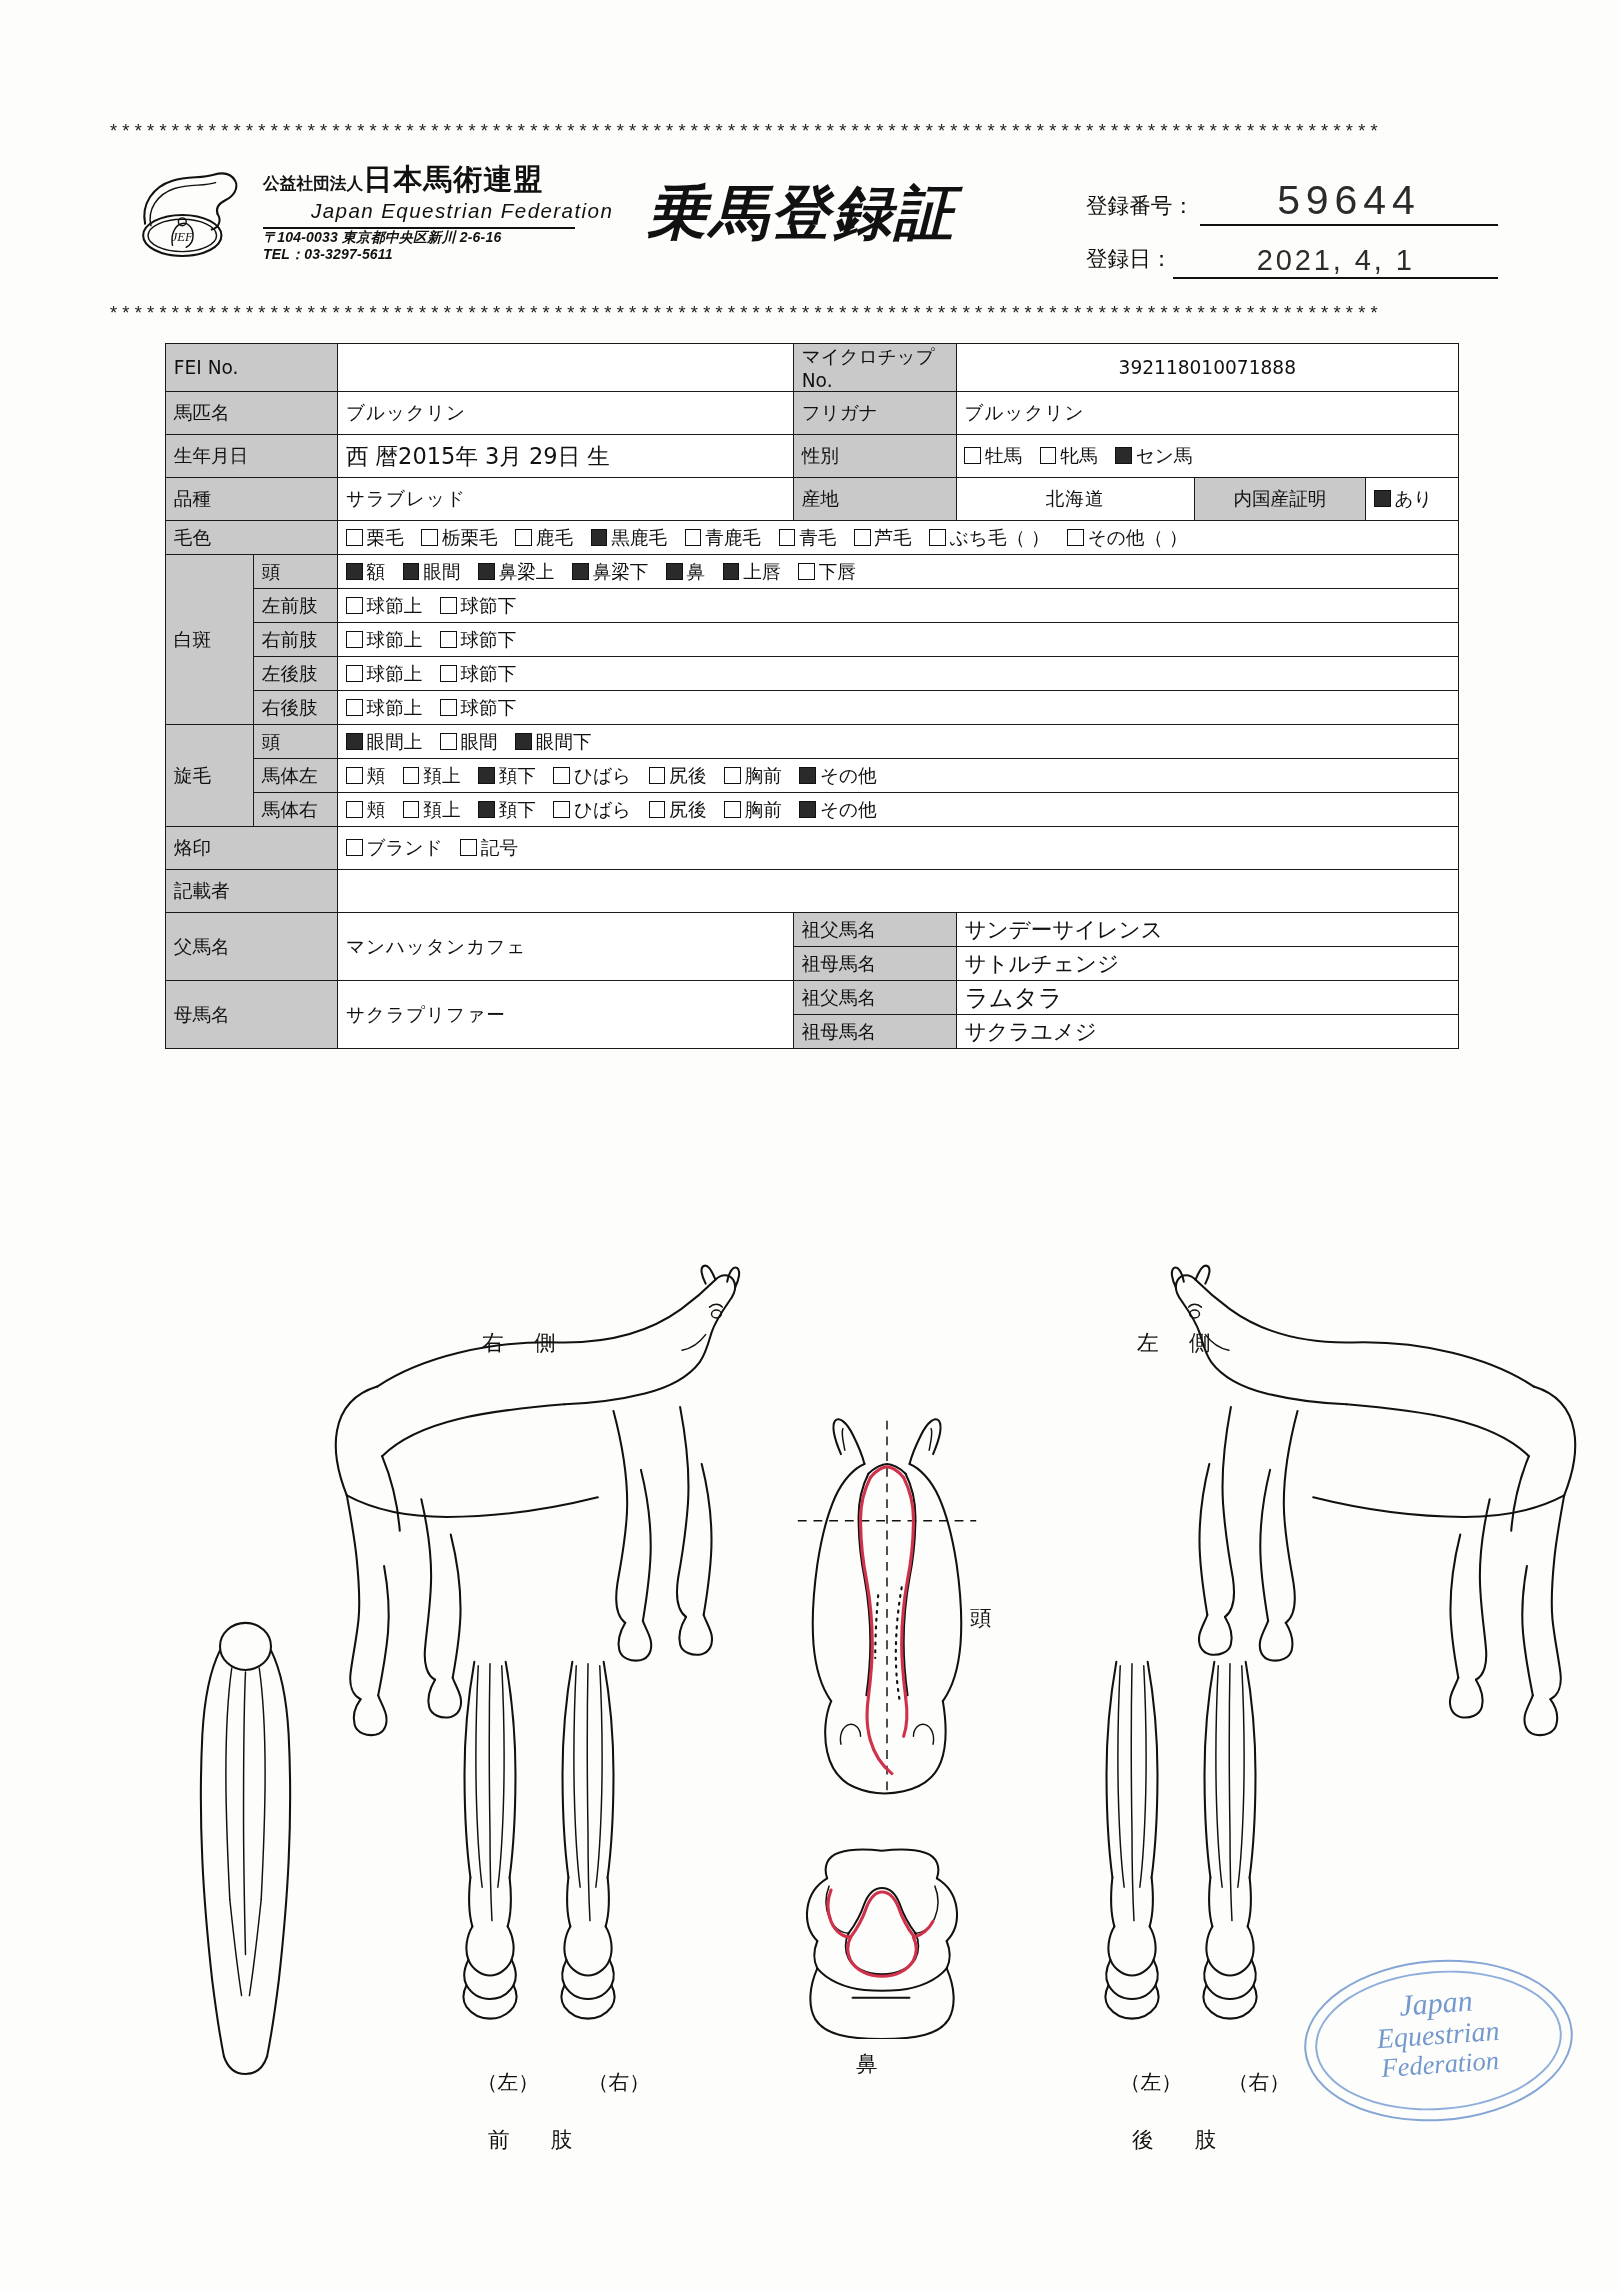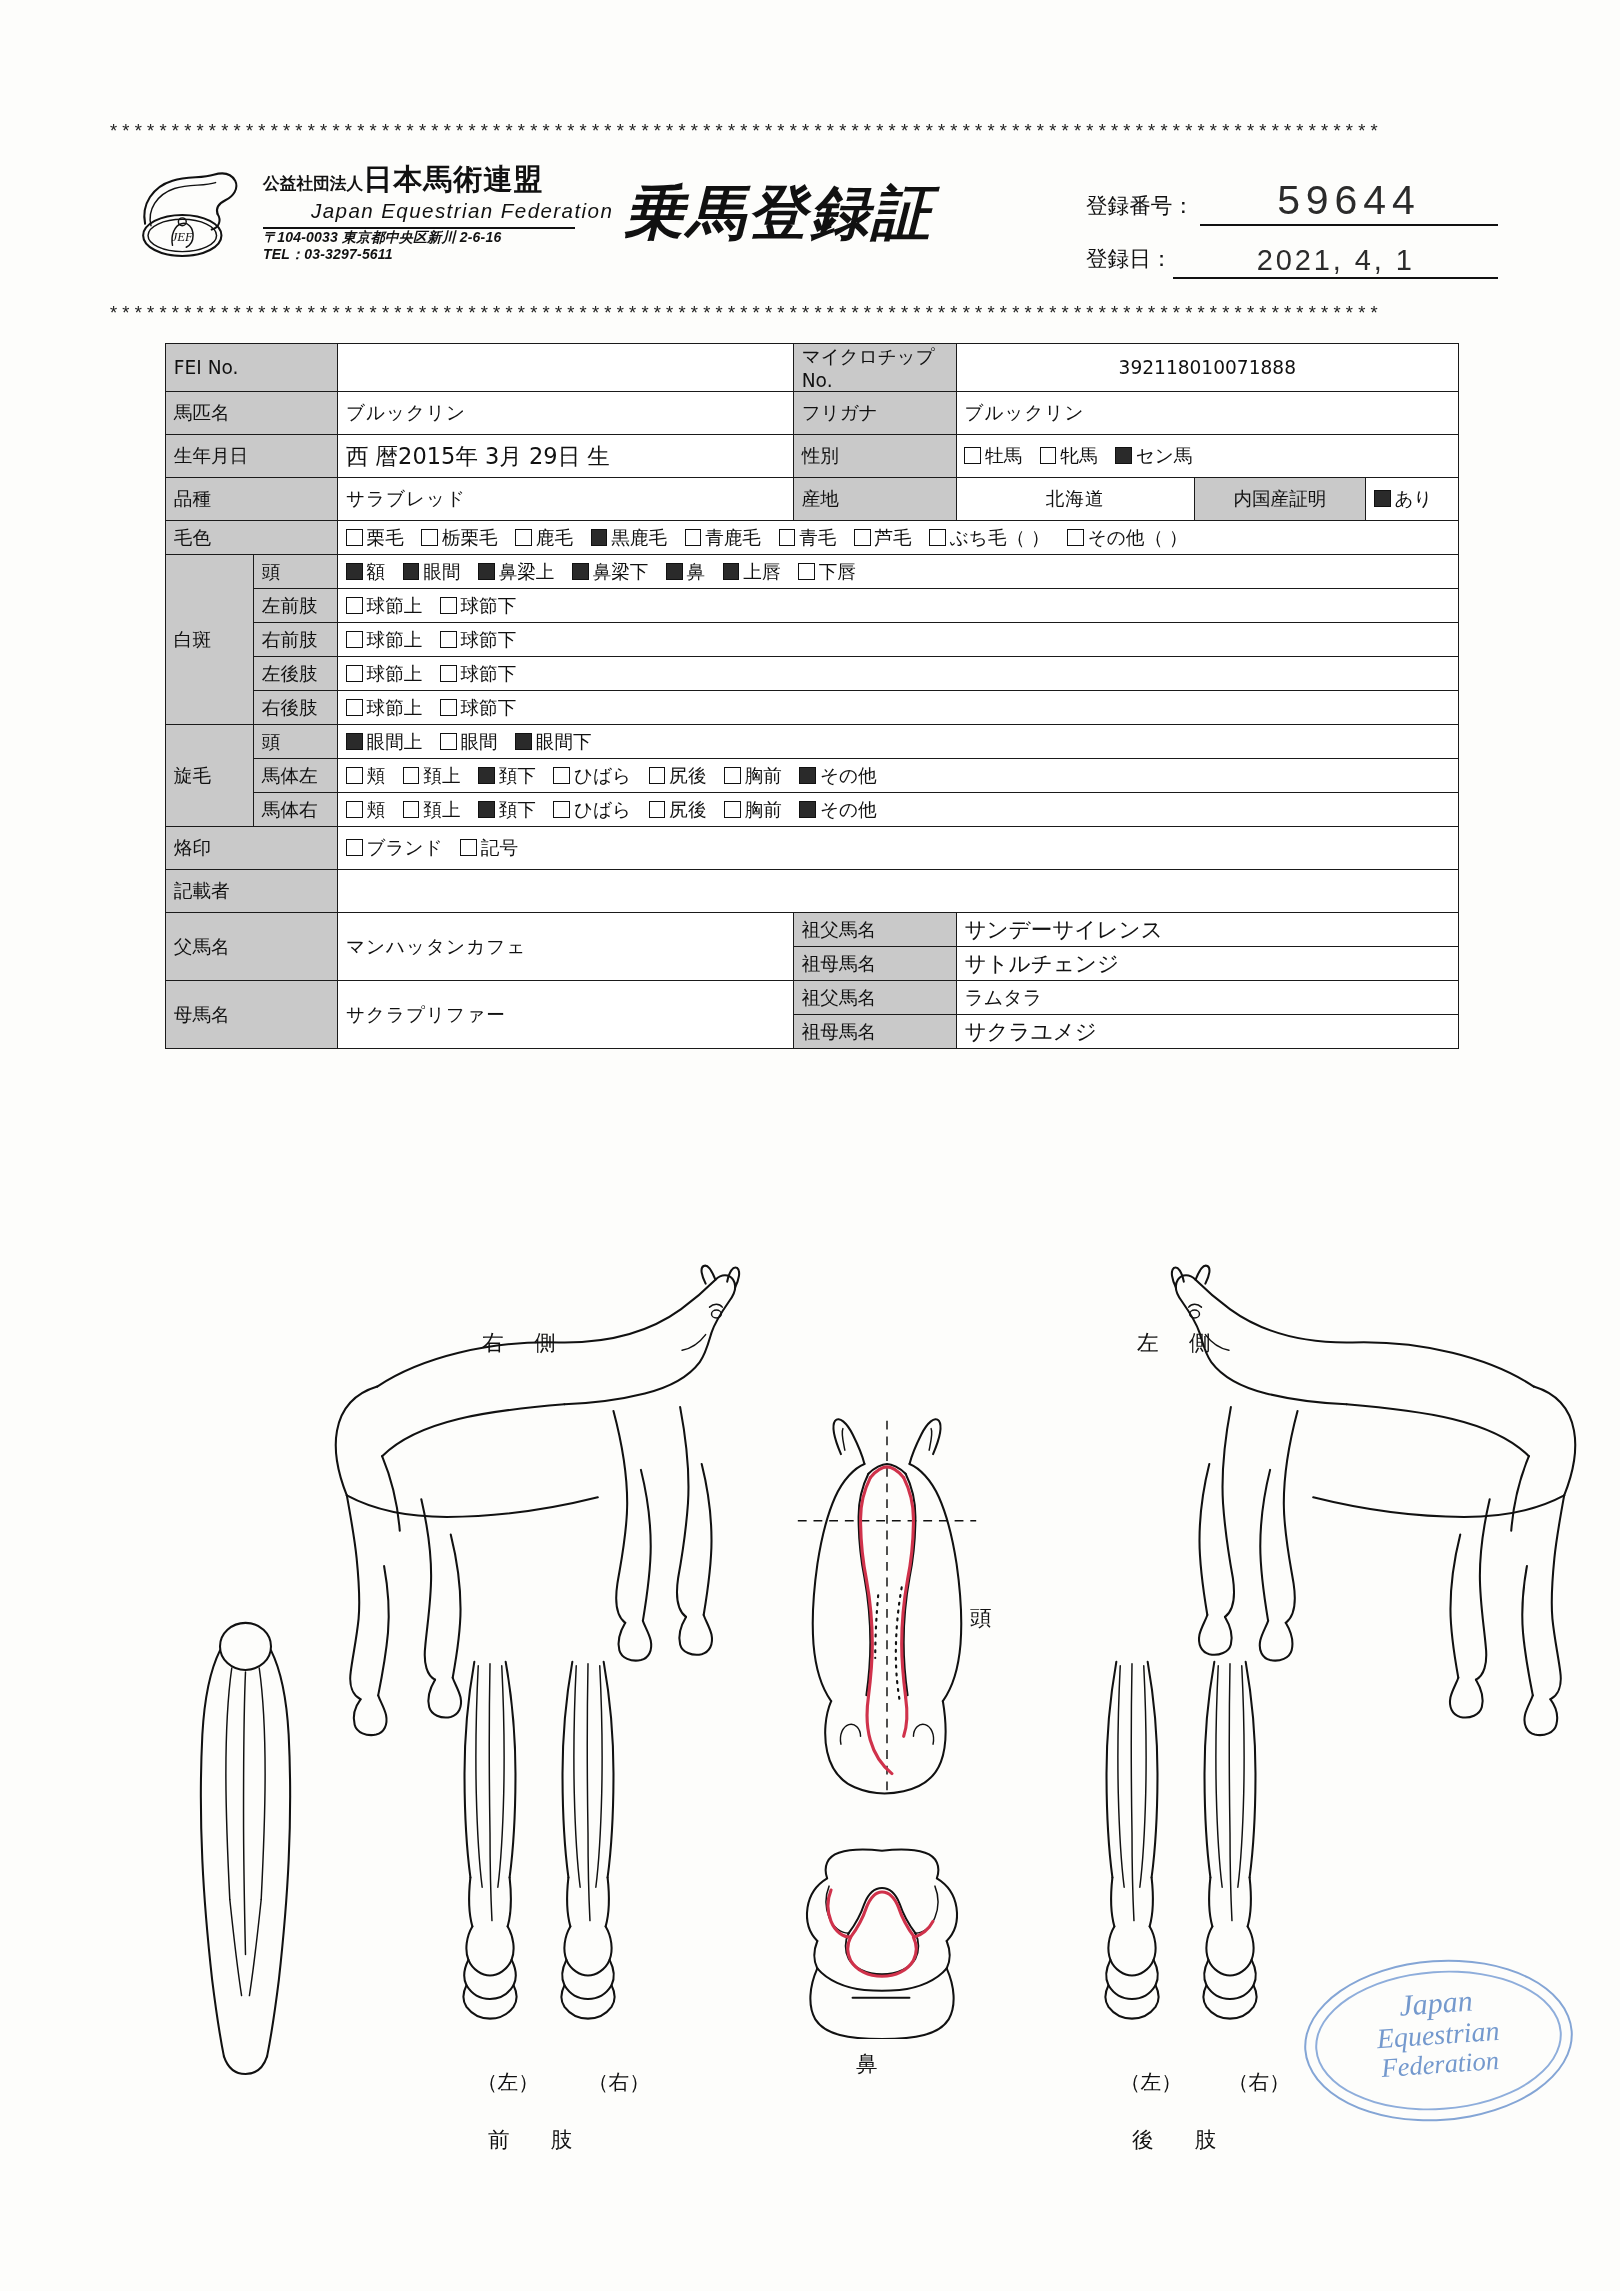--- a/index.html
+++ b/index.html
@@ -36,21 +36,21 @@
     font-family:"Liberation Sans",sans-serif; font-style:italic; font-size:20.6px;
     letter-spacing:1.4px; margin-top:4.9px; white-space:nowrap;margin-left:48px;
   }
   #org-rule { border-top:2px solid #111; margin-top:3.9px; width:312px; }
   .org-addr {
     font-family:"Liberation Sans",sans-serif; font-style:italic; font-weight:bold;
     font-size:14px; letter-spacing:0.2px; white-space:nowrap; line-height:1.25;
   }
 
   #doc-title {
-    position:absolute; left:624px; top:174px;
+    position:absolute; left:647px; top:174px;
     font-family:"DejaVu Sans",sans-serif; font-weight:bold; font-style:italic;
     font-size:59px; letter-spacing:2.9px; white-space:nowrap;
   }
 
   #reg-area { position:absolute; left:1086px; top:173px; width:412px; }
   .reg-row { display:flex; align-items:flex-end; height:53px; }
   .reg-label { font-family:"DejaVu Sans",sans-serif; font-size:21.6px; white-space:nowrap; padding-bottom:5.9px; }
   .reg-value-wrap { flex:1; border-bottom:2.5px solid #111; text-align:center; }
   #reg-no-val {
     font-family:"Liberation Sans",sans-serif; font-size:41px; letter-spacing:5.9px;
@@ -267,21 +267,21 @@
       </tr>
       <tr>
         <td class="hd">祖母馬名</td>
         <td class="val" colspan="3" style="font-size:21.6px">サトルチェンジ</td>
       </tr>
 
       <tr>
         <td class="hd" colspan="2" rowspan="2" style="height:51px">母馬名</td>
         <td class="val big" rowspan="2">サクラプリファー</td>
         <td class="hd">祖父馬名</td>
-        <td class="val" colspan="3" style="font-size:19px">ラムタラ</td>
+        <td class="val" colspan="3" style="font-size:24px">ラムタラ</td>
       </tr>
       <tr>
         <td class="hd">祖母馬名</td>
         <td class="val" colspan="3" style="font-size:21.6px">サクラユメジ</td>
       </tr>
     </tbody>
   </table>
 
 
   <div class="diag-label" style="left:482px; top:1328px;">右 側</div>

